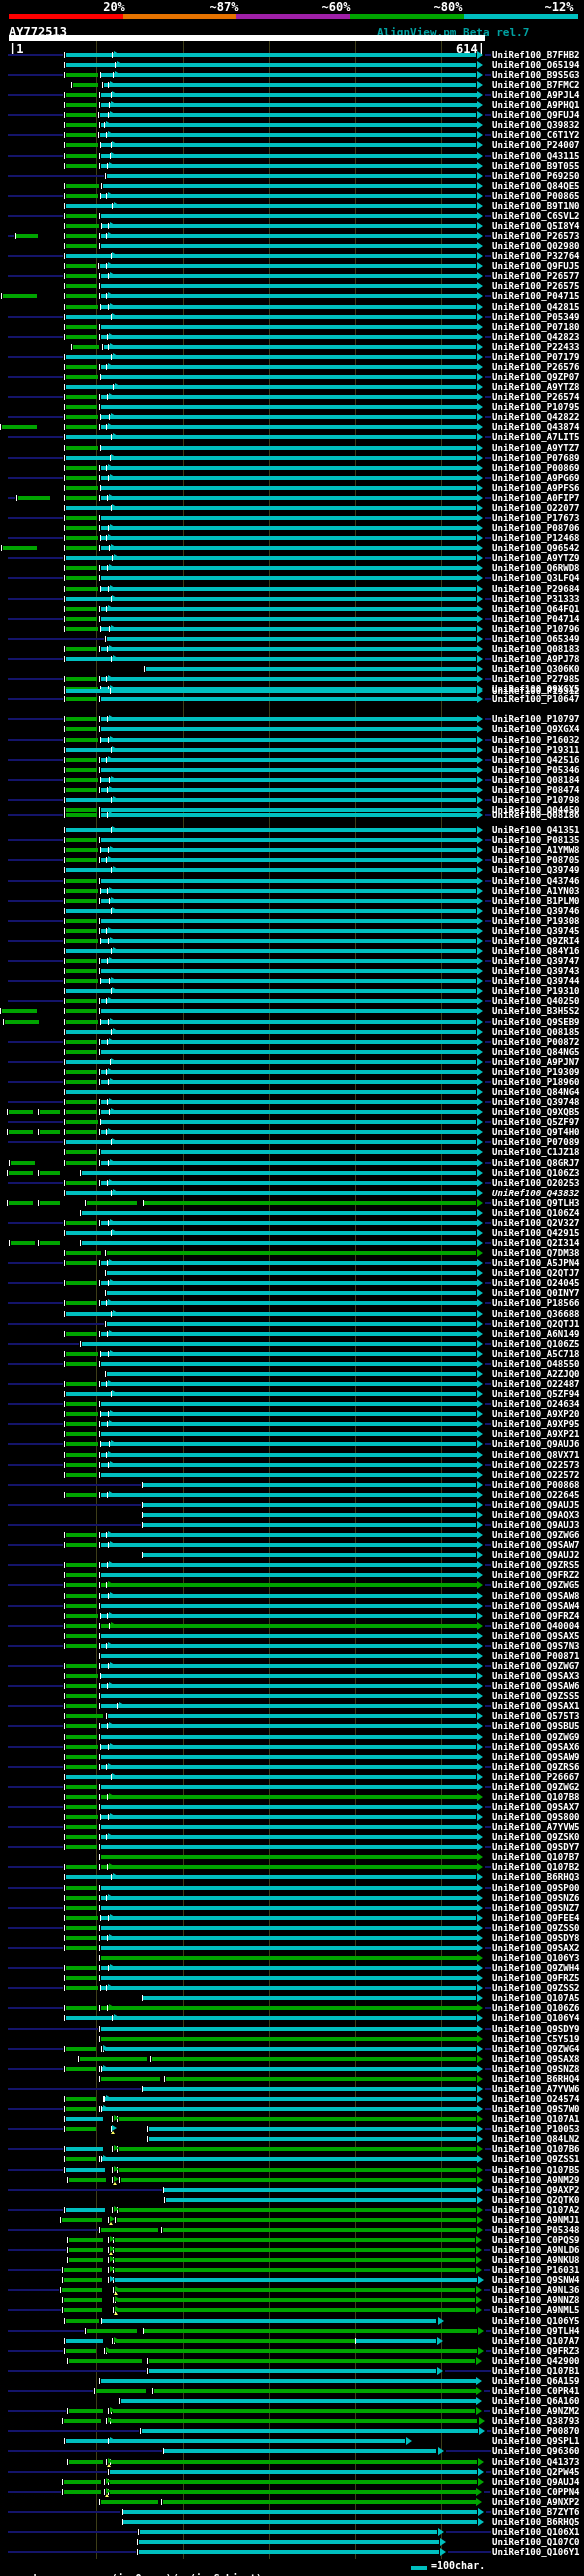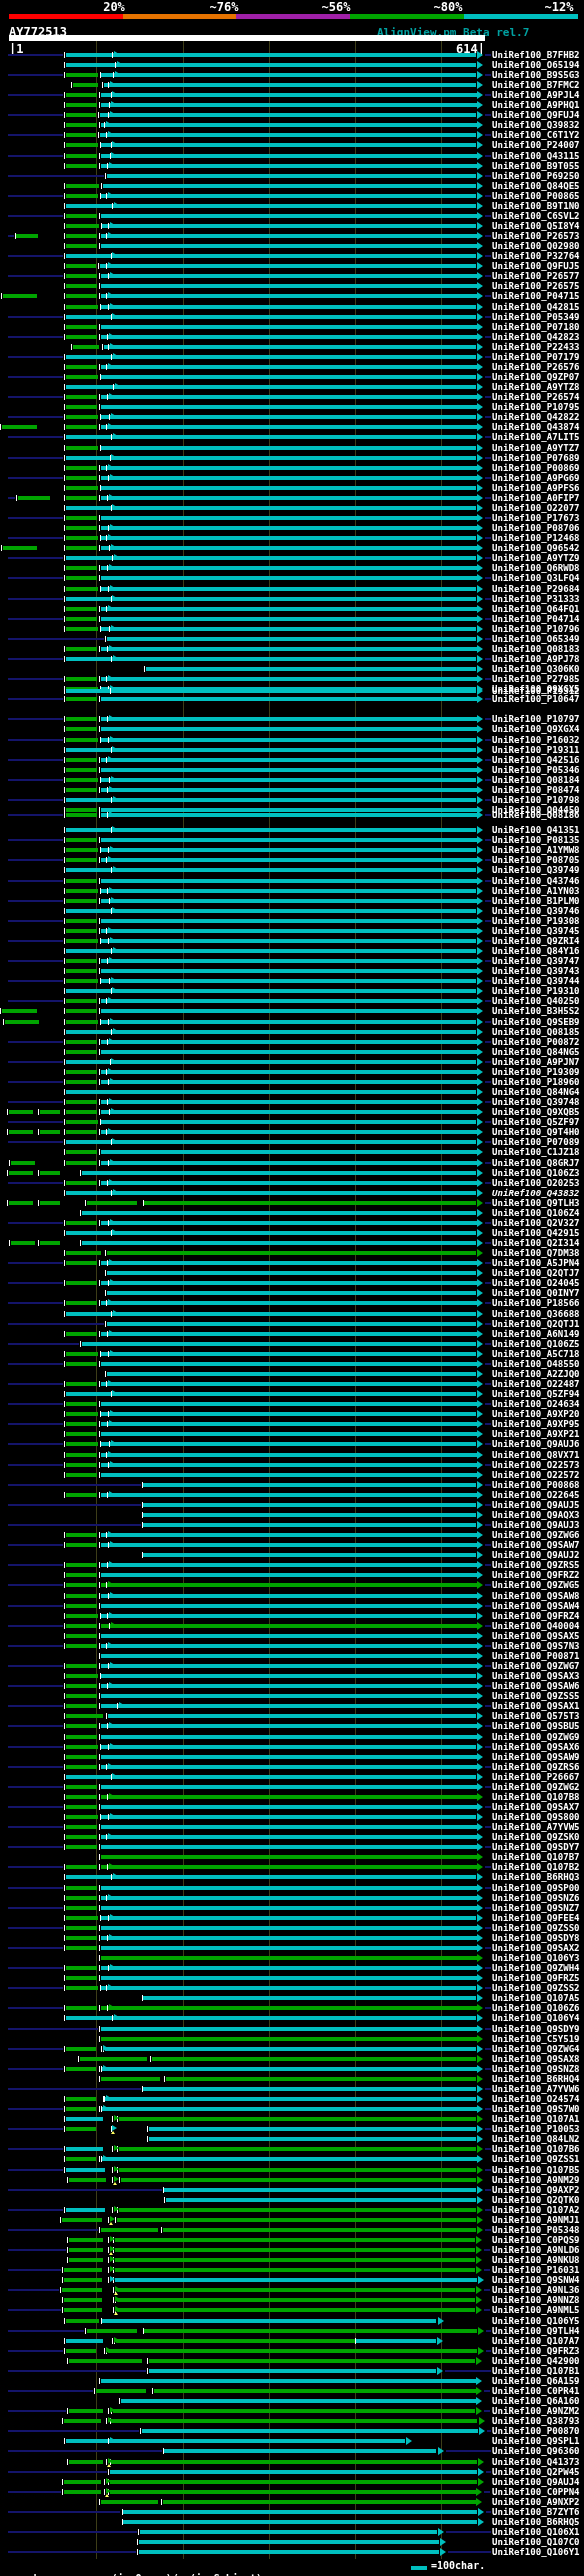--- a/index.html
+++ b/index.html
@@ -22,22 +22,22 @@
   .gapTri{position:absolute;top:6.9px;width:0;height:0;
           border-left:2.7px solid transparent;border-right:2.7px solid transparent;}
   #legend{font-size:10px;line-height:12.8px;}
 </style>
 </head>
 <body>
 
 <div id="stage">
 
   <div class="abs txt keylabel" style="left:114px;top:0.9px;">20%</div>
-  <div class="abs txt keylabel" style="left:224px;top:0.9px;">~76%</div>
-  <div class="abs txt keylabel" style="left:336px;top:0.9px;">~56%</div>
+  <div class="abs txt keylabel" style="left:224px;top:0.9px;">~87%</div>
+  <div class="abs txt keylabel" style="left:336px;top:0.9px;">~60%</div>
   <div class="abs txt keylabel" style="left:448px;top:0.9px;">~80%</div>
   <div class="abs txt keylabel" style="left:559px;top:0.9px;">~12%</div>
 
   <div class="abs" id="keybar" style="left:0;top:13.7px;height:5.5px;width:585px;">
       <div class="abs" style="left: 9.1px; top: 0px; width: 114px; height: 5.5px; background: rgb(255, 0, 0);"></div>
       <div class="abs" style="left: 123px; top: 0px; width: 114px; height: 5.5px; background: rgb(230, 115, 0);"></div>
       <div class="abs" style="left: 236px; top: 0px; width: 114px; height: 5.5px; background: rgb(160, 32, 168);"></div>
       <div class="abs" style="left: 350px; top: 0px; width: 114px; height: 5.5px; background: rgb(0, 164, 0);"></div>
       <div class="abs" style="left: 464px; top: 0px; width: 114px; height: 5.5px; background: rgb(0, 191, 191);"></div>
     </div>

